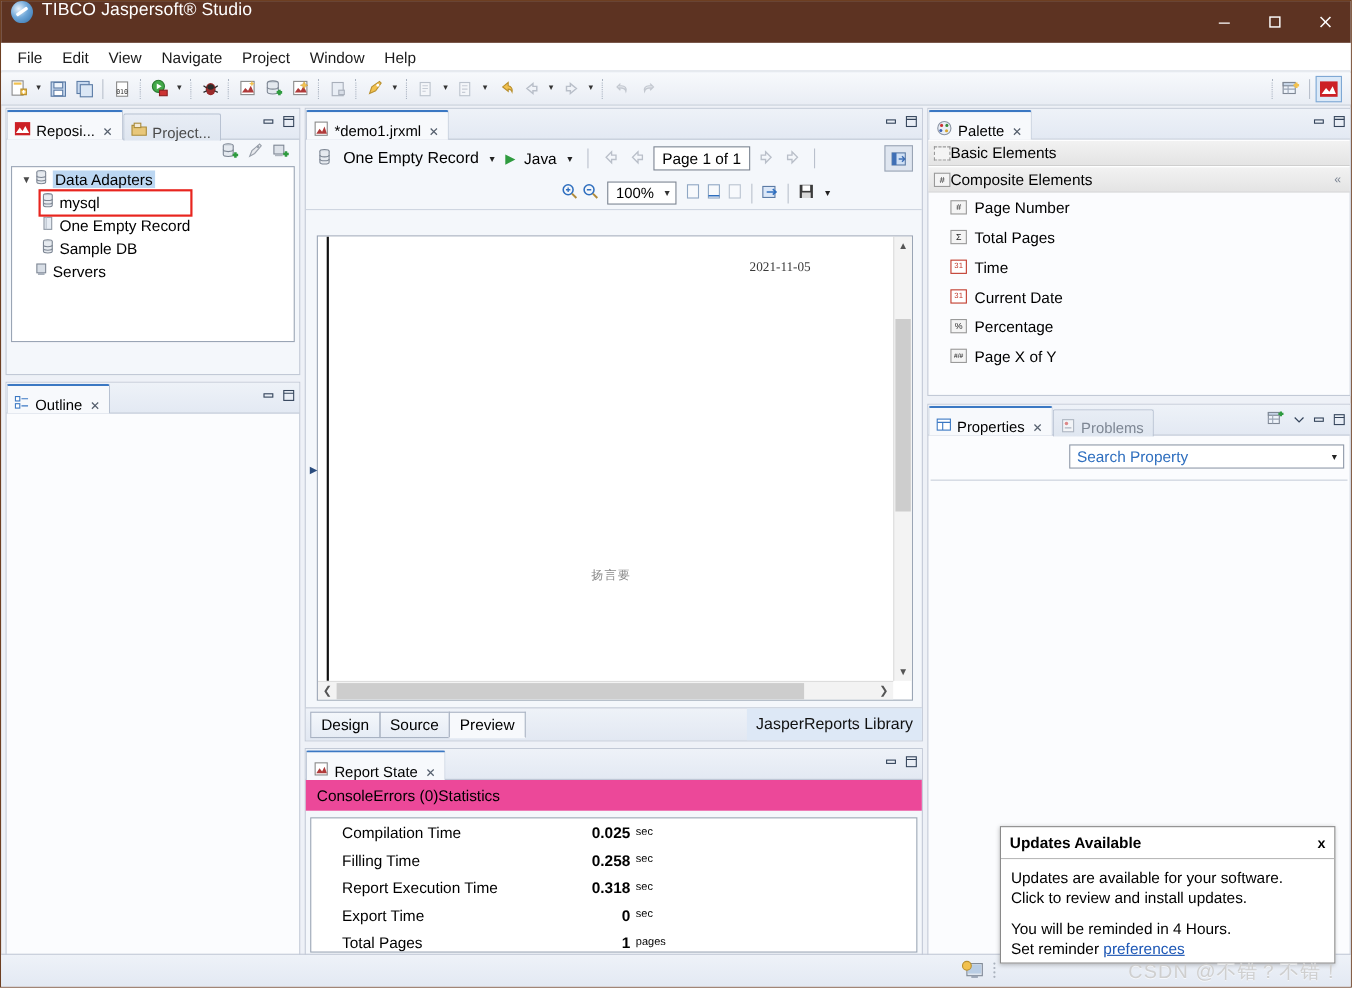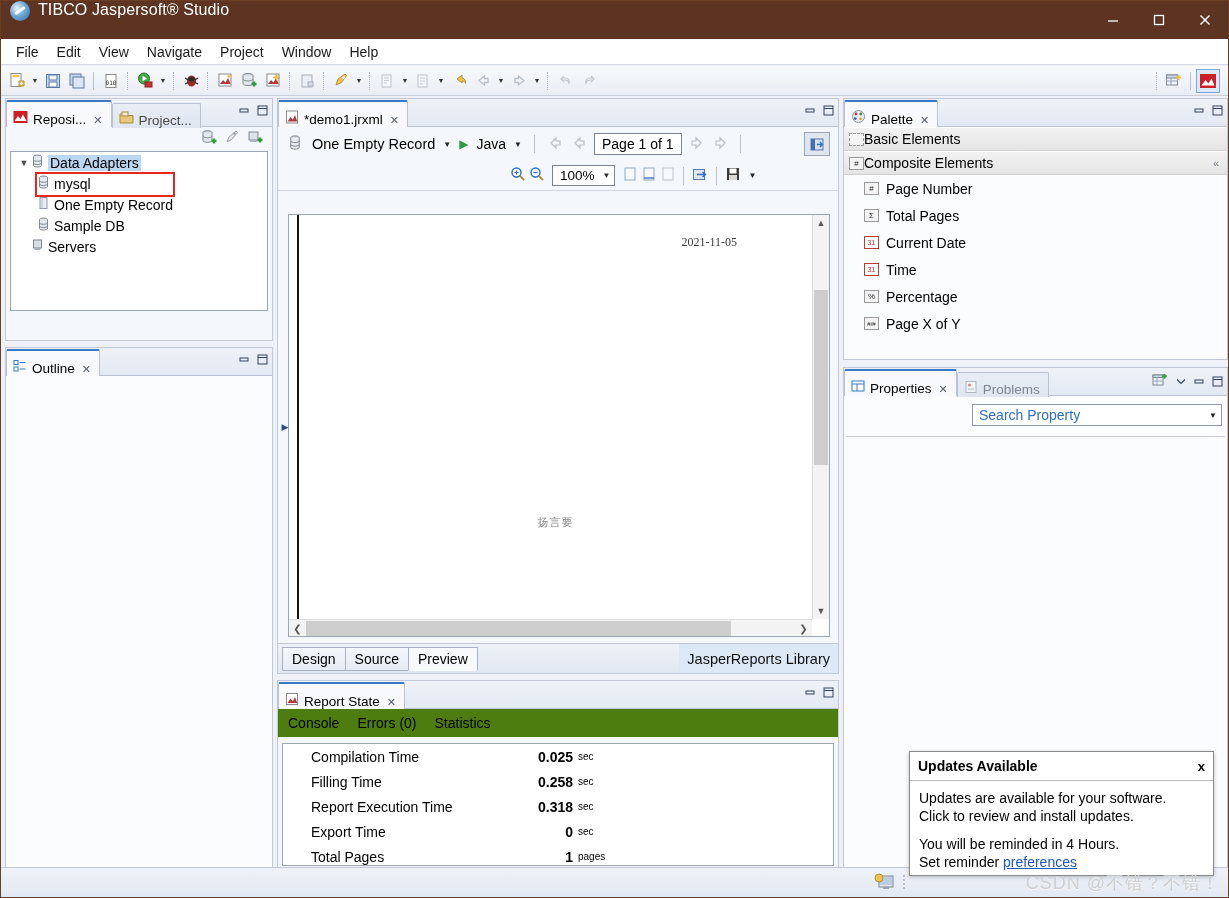--- a/index.html
+++ b/index.html
@@ -225,22 +225,22 @@
   .etab.active { background: #f7f9fc; border-bottom-color: #f7f9fc; }
   .jr-lib {
     position: absolute; right: 0; top: 0; height: 29px;
     display: flex; align-items: center; padding: 0 8px;
     background: #dde8f6; font-size: 14.5px; color: #111;
   }
 
   
   #reportstate { left: 276px; top: 679px; width: 562px; height: 189px; background: #f4f7fb; }
   .rs-tabs {
-    height: 28px; display: flex; align-items: center; gap: 18px; padding-left: 10px;
-    font-size: 14px; background: #4d7c0f;
+    height: 28px; display: flex; align-items: center; padding-left: 10px;
+    font-size: 14px; background: #ec4899;
   }
   .stats-box {
     position: absolute; left: 4px; right: 4px; top: 62px; bottom: 2px;
     border: 1px solid #9aa5b5; background: #fff; overflow: hidden;
   }
   .stat-row { display: flex; align-items: center; height: 25px; font-size: 14px; }
   .stat-name { margin-left: 28px; width: 200px; }
   .stat-val { font-weight: bold; text-align: right; width: 62px; }
   .stat-unit { margin-left: 5px; font-size: 10px; }
 
@@ -899,25 +899,25 @@
     <div class="pal-item">
       <span class="glyph-box">#</span>
       <span>Page Number</span>
     </div>
     <div class="pal-item">
       <span class="glyph-box">Σ</span>
       <span>Total Pages</span>
     </div>
     <div class="pal-item">
       <span class="glyph-box" style="background:#fff;border-color:#c0392b;color:#c0392b;font-size:7px;">31</span>
-      <span>Current Date</span>
+      <span>Time</span>
     </div>
     <div class="pal-item">
       <span class="glyph-box" style="background:#fff;border-color:#c0392b;color:#c0392b;font-size:7px;">31</span>
-      <span>Time</span>
+      <span>Current Date</span>
     </div>
     <div class="pal-item">
       <span class="glyph-box">%</span>
       <span>Percentage</span>
     </div>
     <div class="pal-item">
       <span class="glyph-box" style="font-size:6px;">#/#</span>
       <span>Page X of Y</span>
     </div>
   </div>

